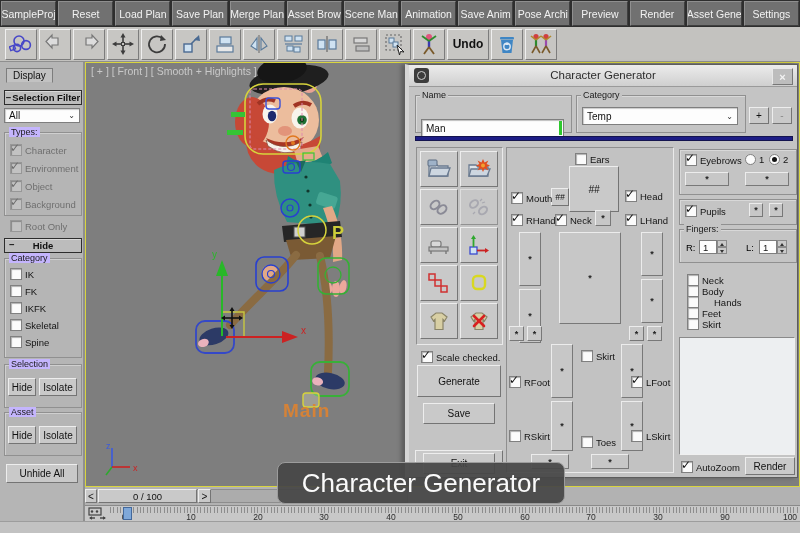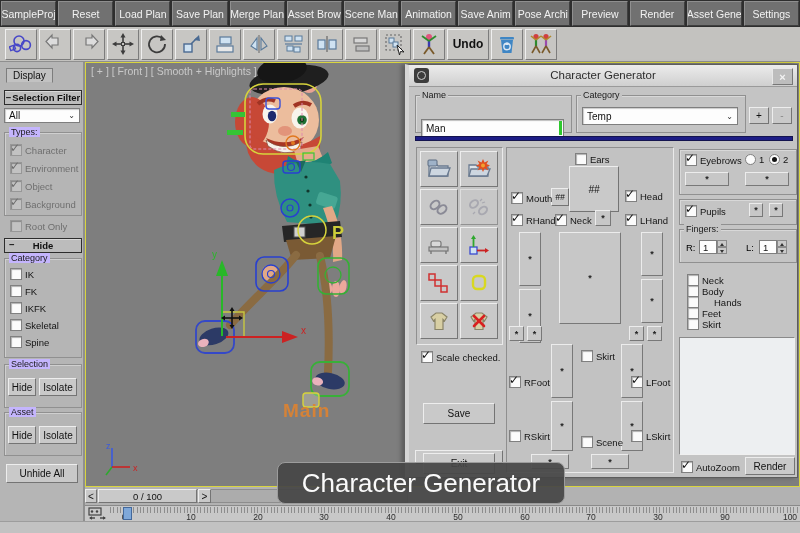--- a/index.html
+++ b/index.html
@@ -627,21 +627,21 @@
       <div class="stb" style="left:44px;top:196px;width:22px;height:54px;">*</div>
       <div class="stb" style="left:44px;top:253px;width:22px;height:50px;">*</div>
       <div class="stb" style="left:114px;top:196px;width:22px;height:54px;">*</div>
       <div class="stb" style="left:114px;top:253px;width:22px;height:50px;">*</div>
       <label class="ck" style="left:74px;top:202px;">
           <span class="bx" data-checked="false"></span>
           <span class="lb">Skirt</span>
         </label>
       <label class="ck" style="left:74px;top:288px;">
           <span class="bx" data-checked="false"></span>
-          <span class="lb">Scene</span>
+          <span class="lb">Toes</span>
         </label>
       <label class="ck" style="left:2px;top:228px;">
           <span class="bx" data-checked="true"></span>
           <span class="lb">RFoot</span>
         </label>
       <label class="ck" style="left:124px;top:228px;">
           <span class="bx" data-checked="true"></span>
           <span class="lb">LFoot</span>
         </label>
       <label class="ck" style="left:2px;top:282px;">
@@ -653,20 +653,21 @@
           <span class="lb">LSkirt</span>
         </label>
       <div class="stb" style="left:24px;top:306px;width:38px;height:15px;">*</div>
       <div class="stb" style="left:84px;top:306px;width:38px;height:15px;">*</div>
     </div>
 
     <label class="ck" style="left:12px;top:286px;">
         <span class="bx" data-checked="true"></span>
         <span class="lb">Scale checked.</span>
       </label>
+    <div class="pb" style="left:8px;top:300px;width:84px;height:32px;">Generate</div>
     <div class="pb" style="left:14px;top:338px;width:72px;height:21px;">Save</div>
     <div class="pb" style="left:6px;top:385px;width:88px;height:14px;">Undo Generate</div>
     <div class="pb" style="left:14px;top:388px;width:72px;height:21px;">Exit</div>
 
     <div class="gb gb-d" style="left:270px;top:84px;width:116px;height:44px;"></div>
     <label class="ck" style="left:276px;top:89px;">
         <span class="bx" data-checked="true"></span>
         <span class="lb">Eyebrows</span>
       </label>
     <label class="ck" style="left:336px;top:89px;">

